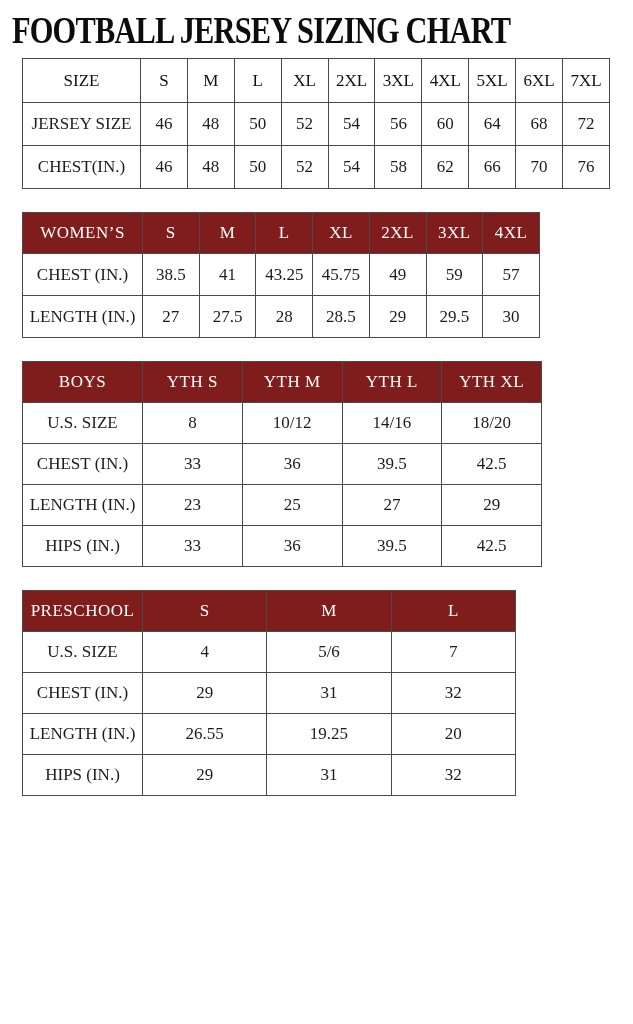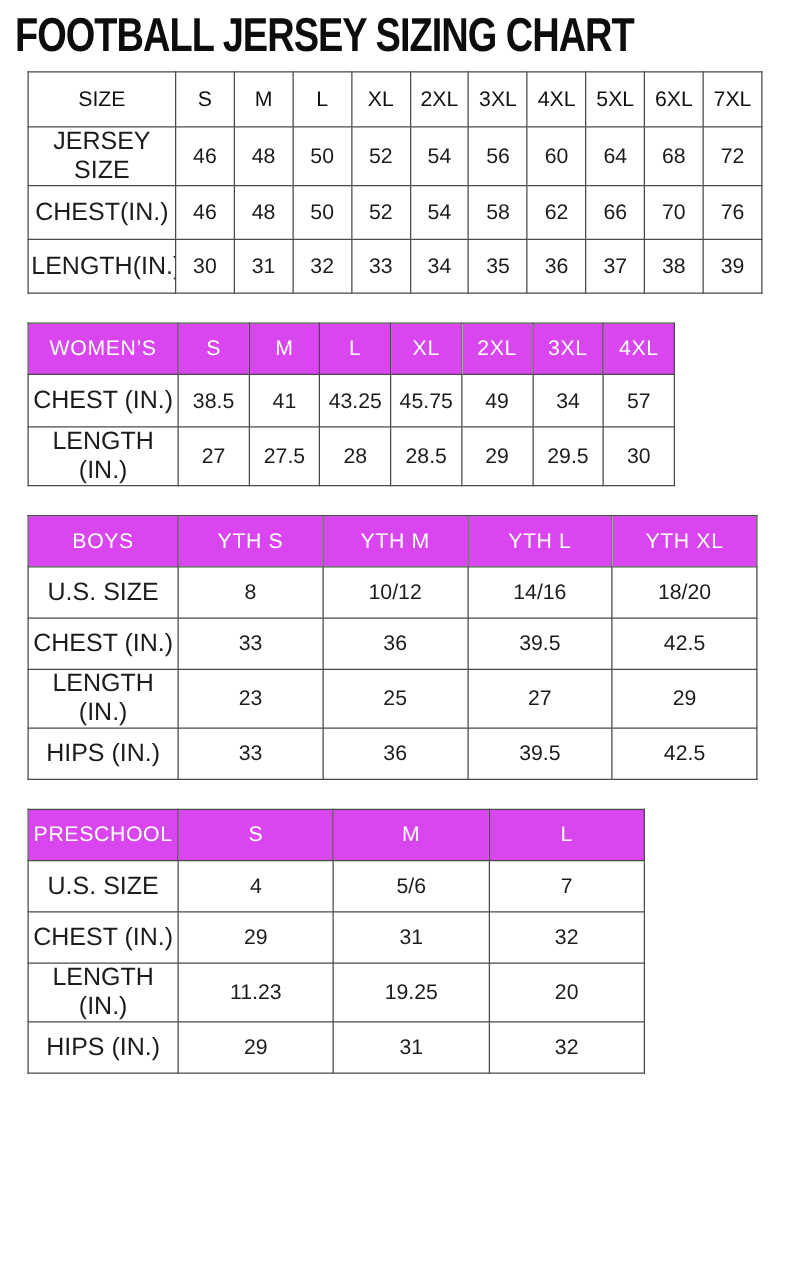--- a/index.html
+++ b/index.html
@@ -9,20 +9,21 @@
   }
   body {
     width: 633px;
     height: 1024px;
     overflow: hidden;
     font-family: "Liberation Sans", sans-serif;
     color: #111111;
   }
   .page {
     padding: 6px 0 0 22px;
+    font-family: Liberation Serif, serif;
   }
   .page-title {
     margin: 2px 0 6px -10px;
     font-size: 38px;
     font-weight: 900;
     letter-spacing: -1px;
     color: #0d0d0d;
     transform: scaleX(0.80);
     transform-origin: left center;
     white-space: nowrap;
@@ -56,50 +57,50 @@
     letter-spacing: 2px;
     height: 44px;
   }
   
   .tbl thead tr.header-row th {
     height: 40px;
     font-size: 17px;
     margin-left: 12px;
   }
   .tbl.gray-head thead tr.header-row th {
-    background: #d946ef;
+    background: #7f1d1d;
     color: #ffffff;
     letter-spacing: 0.5px;
   }
   .tbl.has-banner thead tr.header-row th {
     background: #ffffff;
     color: #111111;
     height: 43px;
   }
   
   .tbl tbody td {
     height: 41px;
     font-size: 17px;
     color: #1c1c1c;
   }
   .tbl tbody th {
     height: 41px;
-    font-size: 20px;
+    font-size: 17px;
     color: #1c1c1c;
   }
   .tbl-mens tbody td, .tbl-mens tbody th { height: 42px; }
   .tbl-preschool tbody td, .tbl-preschool tbody th,
   .tbl-boys tbody td, .tbl-boys tbody th { height: 40px; }
 
   
   .tbl-mens      { width: 588px; }
   .tbl-mens      col:first-child { width: 118px; }
   .tbl-womens    { width: 518px; }
   .tbl-womens    col:first-child { width: 120px; }
-  .tbl-boys      { width: 584px; }
+  .tbl-boys      { width: 520px; }
   .tbl-boys      col:first-child { width: 120px; }
   .tbl-preschool { width: 494px; }
   .tbl-preschool col:first-child { width: 120px; }
 </style>
 </head>
 <body>
 
 <div class="page">
   <h1 class="page-title">FOOTBALL JERSEY SIZING CHART</h1>
 
@@ -152,33 +153,20 @@
           <td>48</td>
           <td>50</td>
           <td>52</td>
           <td>54</td>
           <td>58</td>
           <td>62</td>
           <td>66</td>
           <td>70</td>
           <td>76</td>
         </tr>
-        <tr>
-          <th>LENGTH(IN.)</th>
-          <td>30</td>
-          <td>31</td>
-          <td>32</td>
-          <td>33</td>
-          <td>34</td>
-          <td>35</td>
-          <td>36</td>
-          <td>37</td>
-          <td>38</td>
-          <td>39</td>
-        </tr>
       </tbody>
     </table>
 
   <table class="tbl tbl-womens gray-head">
       <colgroup>
         <col>
         <col>
         <col>
         <col>
         <col>
@@ -199,21 +187,21 @@
         </tr>
       </thead>
       <tbody>
         <tr>
           <th>CHEST (IN.)</th>
           <td>38.5</td>
           <td>41</td>
           <td>43.25</td>
           <td>45.75</td>
           <td>49</td>
-          <td>34</td>
+          <td>59</td>
           <td>57</td>
         </tr>
         <tr>
           <th>LENGTH (IN.)</th>
           <td>27</td>
           <td>27.5</td>
           <td>28</td>
           <td>28.5</td>
           <td>29</td>
           <td>29.5</td>
@@ -294,21 +282,21 @@
           <td>7</td>
         </tr>
         <tr>
           <th>CHEST (IN.)</th>
           <td>29</td>
           <td>31</td>
           <td>32</td>
         </tr>
         <tr>
           <th>LENGTH (IN.)</th>
-          <td>11.23</td>
+          <td>26.55</td>
           <td>19.25</td>
           <td>20</td>
         </tr>
         <tr>
           <th>HIPS (IN.)</th>
           <td>29</td>
           <td>31</td>
           <td>32</td>
         </tr>
       </tbody>

